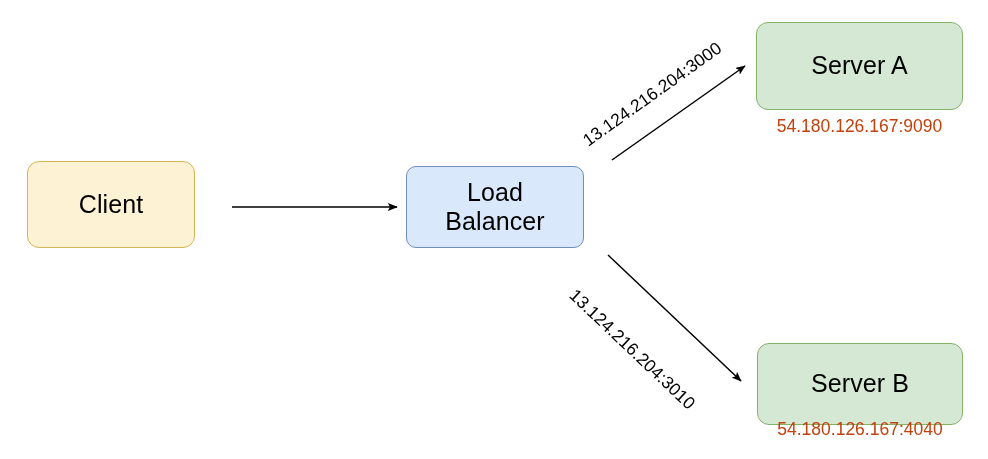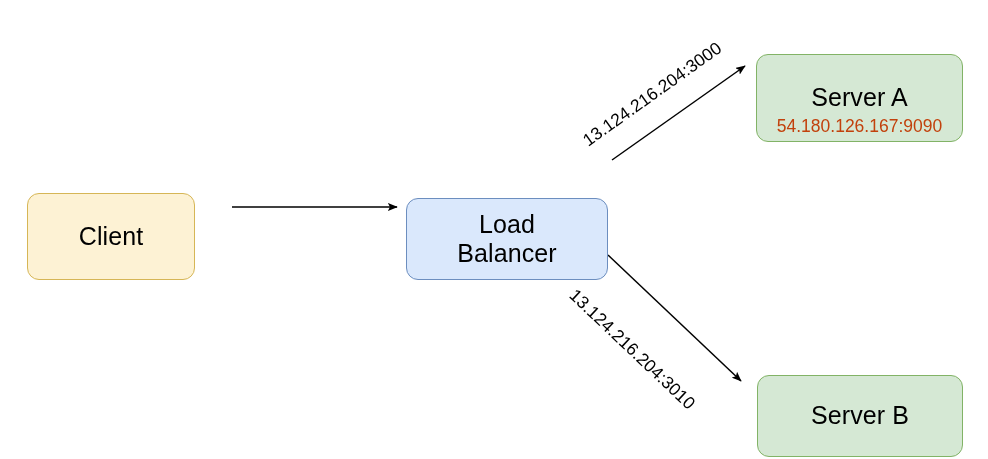--- a/index.html
+++ b/index.html
@@ -23,42 +23,42 @@
     border-radius: 12px;
     border-width: 1.6px;
     border-style: solid;
     display: flex;
     align-items: center;
     justify-content: center;
     text-align: center;
     color: #000000;
     line-height: 1.18;
     white-space: pre-line;
-    margin-top: 32px;
   }
   .node-label {
     display: block;
     font-size: 25px;
     letter-spacing: 0.1px;
   }
   #node-client {
     left: 27px;
     top: 161px;
     width: 168px;
     height: 87px;
     background: #fdf2d4;
     border-color: #d6b656;
   }
   #node-load-balancer {
     left: 406px;
     top: 166px;
-    width: 202px;
+    width: 178px;
     height: 82px;
     background: #dae8fc;
     border-color: #6c8ebf;
+    border-radius: 10px;
   }
   #node-server-a {
     left: 756px;
     top: 22px;
     width: 207px;
     height: 88px;
     background: #d5e8d4;
     border-color: #82b366;
   }
   #node-server-b {
@@ -139,18 +139,19 @@
   <div class="node" id="node-server-a">
     <span class="node-label">Server A</span>
   </div>
 
   <div class="endpoint-caption" id="caption-server-a">54.180.126.167:9090</div>
 
   <div class="node" id="node-server-b">
     <span class="node-label">Server B</span>
   </div>
 
+  <div class="endpoint-caption" id="caption-server-b">54.180.126.167:4040</div>
 
   <div class="edge-label" id="edge-label-server-a">13.124.216.204:3000</div>
 
   <div class="edge-label" id="edge-label-server-b">13.124.216.204:3010</div>
 
 </div>
 
 </body></html>

